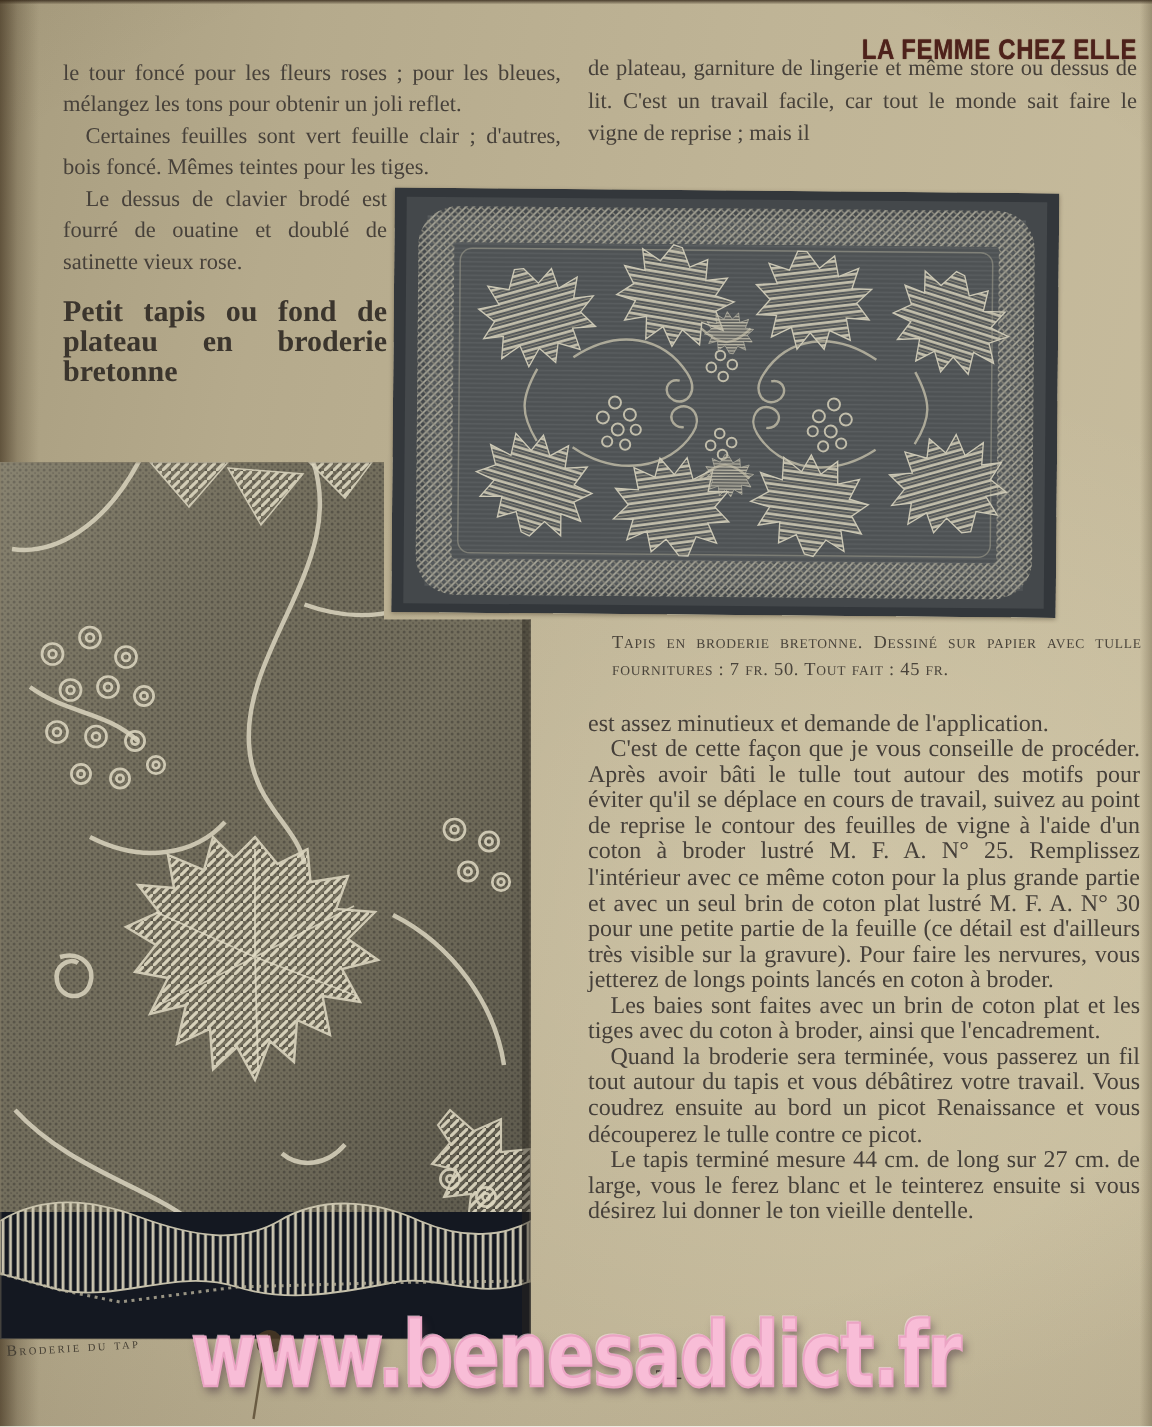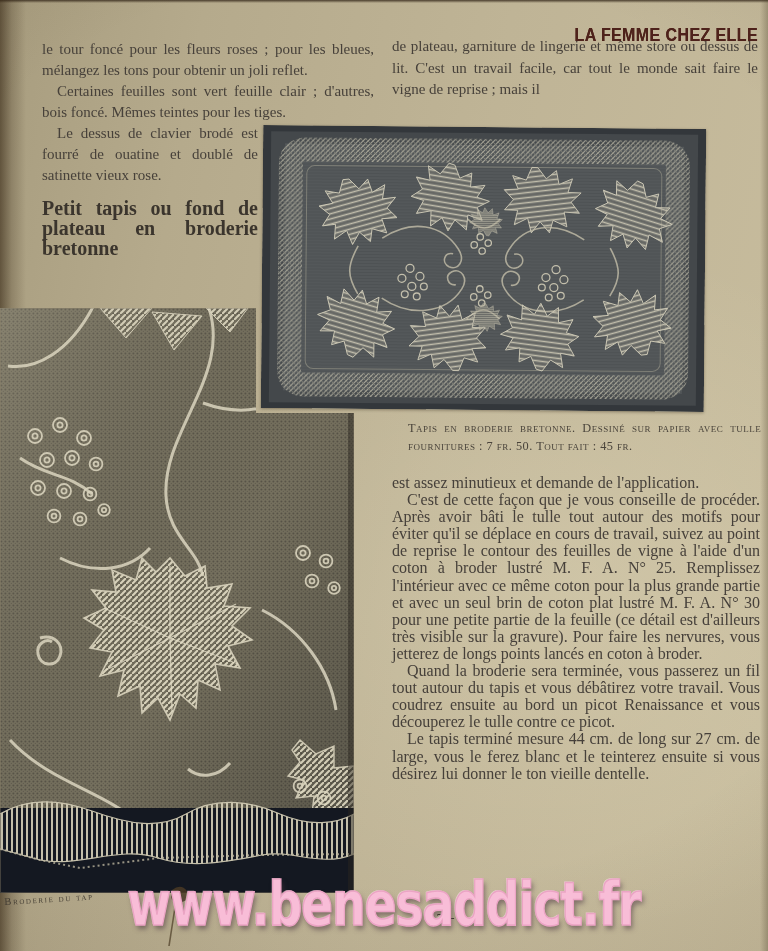--- a/index.html
+++ b/index.html
@@ -169,20 +169,21 @@
         <use href="#tLeaf" transform="translate(224,190) scale(0.42)"></use>
       </g>
     </svg>
   </div>
 
   <div class="fig-caption">Tapis en broderie bretonne. Dessiné sur papier avec tulle et fournitures : 7 fr. 50. Tout fait : 45 fr.</div>
 
   <div class="colR-body">
     <p class="noindent">est assez minutieux et demande de l'application.</p>
     <p>C'est de cette façon que je vous conseille de procéder. Après avoir bâti le tulle tout autour des motifs pour éviter qu'il se déplace en cours de travail, suivez au point de reprise le contour des feuilles de vigne à l'aide d'un coton à broder lustré M. F. A. N° 25. Remplissez l'intérieur avec ce même coton pour la plus grande partie et avec un seul brin de coton plat lustré M. F. A. N° 30 pour une petite partie de la feuille (ce détail est d'ailleurs très visible sur la gravure). Pour faire les nervures, vous jetterez de longs points lancés en coton à broder.</p>
+    <p>Les baies sont faites avec un brin de coton plat et les tiges avec du coton à broder, ainsi que l'encadrement.</p>
     <p>Quand la broderie sera terminée, vous passerez un fil tout autour du tapis et vous débâtirez votre travail. Vous coudrez ensuite au bord un picot Renaissance et vous découperez le tulle contre ce picot.</p>
     <p>Le tapis terminé mesure 44 cm. de long sur 27 cm. de large, vous le ferez blanc et le teinterez ensuite si vous désirez lui donner le ton vieille dentelle.</p>
   </div>
 
   <div class="fig-detail">
     <svg width="354" height="585" viewBox="0 0 354 585">
       <defs>
         <pattern id="dMesh" width="4" height="4" patternUnits="userSpaceOnUse">
           <rect width="4" height="4" fill="#75705e"></rect>
           <circle cx="1.4" cy="1.4" r="1" fill="#585448"></circle>

